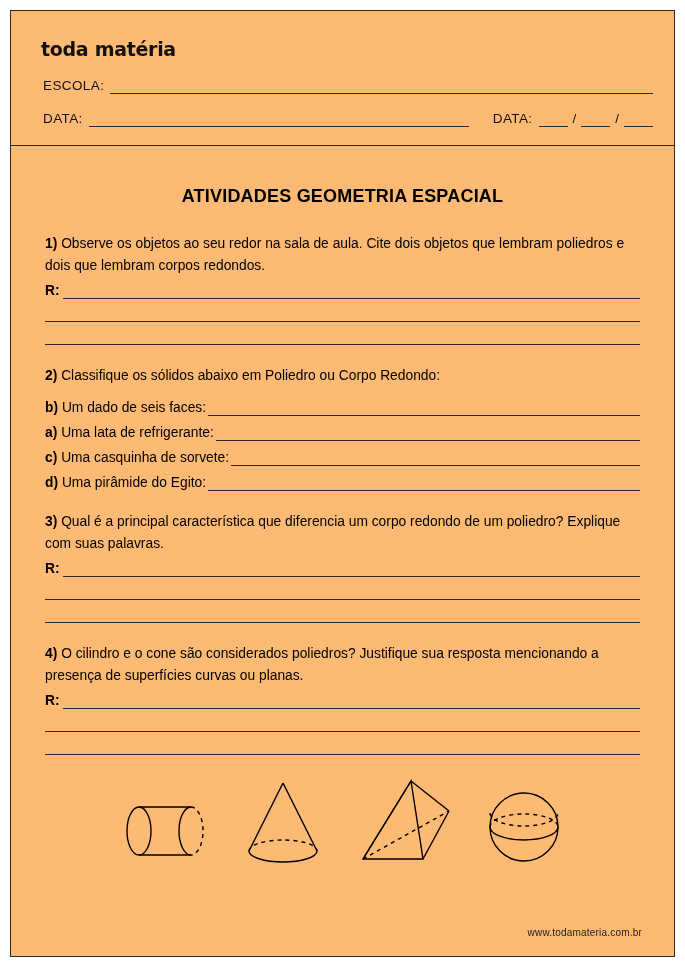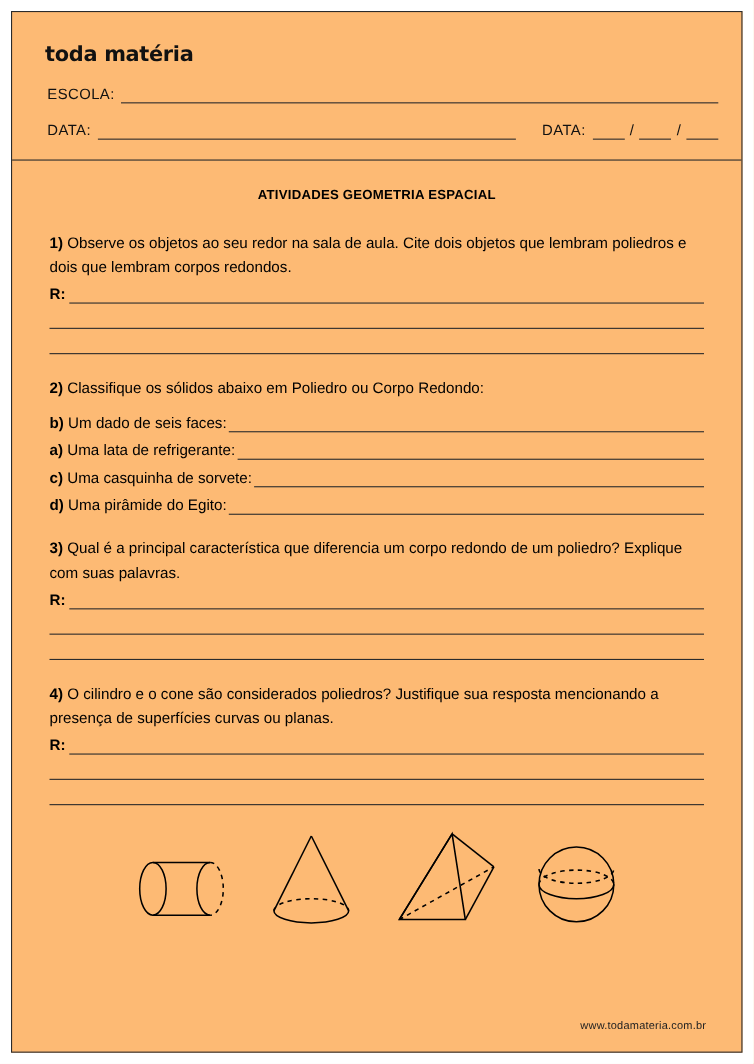--- a/index.html
+++ b/index.html
@@ -88,23 +88,23 @@
     line-height: 16px;
   }
   
   .content {
     padding: 0 34px;
     box-sizing: border-box;
   }
   .title {
     text-align: center;
     font-weight: bold;
-    font-size: 12px;
+    font-size: 18px;
     letter-spacing: 0.2px;
-    margin-top: 24px;
+    margin-top: 40px;
     margin-bottom: 26px;
   }
   .question {
     font-size: 13.8px;
     line-height: 22px;
     margin-bottom: 6px;
     margin-top: 12px;
   }
   .question b { font-weight: bold; }
   .q-block { margin-bottom: 20px; }

